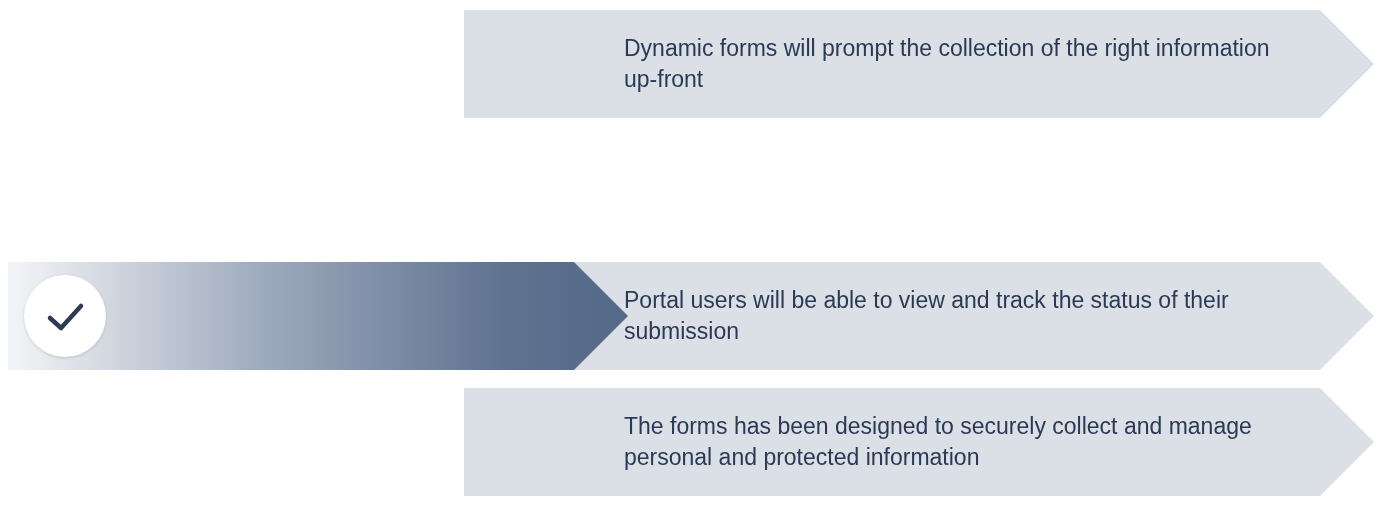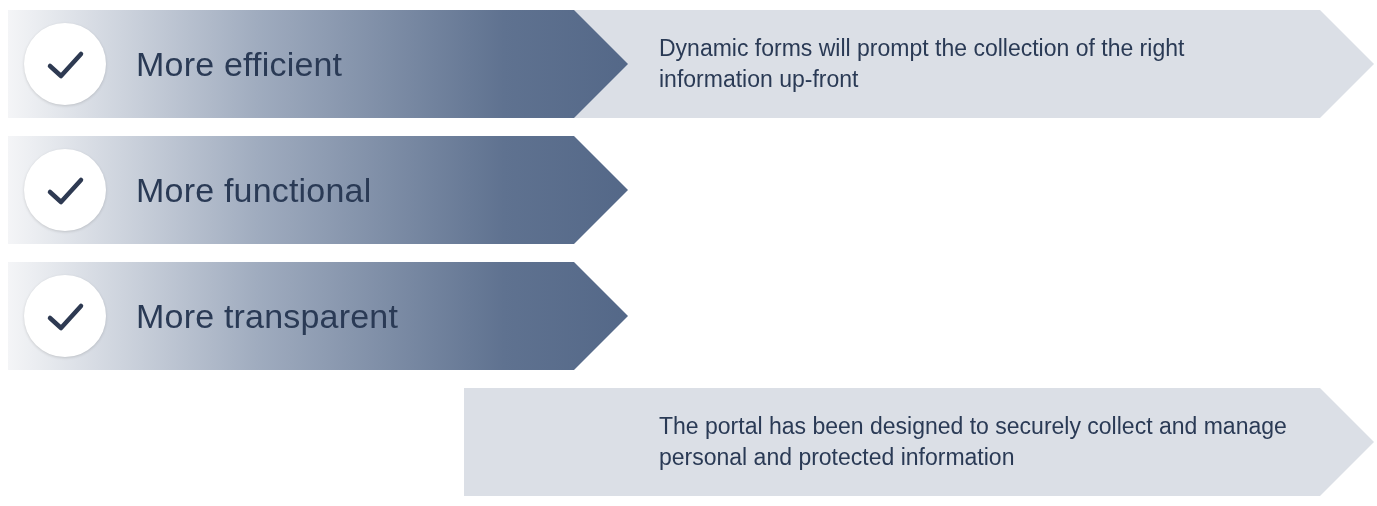--- a/index.html
+++ b/index.html
@@ -36,21 +36,20 @@
   }
   .right-bar .desc{
     position:absolute;
     left:160px;
     right:80px;
     top:50%;
     transform:translateY(-50%);
     color:var(--ink);
     font-size:23px;
     line-height:1.35;
-    margin-left:35px;
   }
   
   .left-bar{
     position:absolute;
     left:4px;
     top:0;
     height:var(--row-h);
     width:var(--left-w);
     background:linear-gradient(90deg,#f4f5f7 0%,#a0acbf 40%,#5f7290 80%,#546888 100%);
     clip-path:polygon(0 0, calc(100% - 54px) 0, 100% 50%, calc(100% - 54px) 100%, 0 100%);
@@ -81,51 +80,37 @@
 </style>
 </head>
 <body>
 
 <div class="stack">
 
   <div class="row">
     <div class="right-bar">
       <div class="desc">Dynamic forms will prompt the collection of the right information up-front</div>
     </div>
-    <div class="left-bar">
-      <div class="title">More efficient</div>
-      <div class="badge">
-        <svg viewBox="0 0 100 100">
-            <polyline points="20,54 42,74 82,30"></polyline>
-          </svg>
-      </div>
-    </div>
   </div>
 
   <div class="row">
-    <div class="left-bar">
-      <div class="title">More functional</div>
-      <div class="badge">
-        <svg viewBox="0 0 100 100">
-            <polyline points="20,54 42,74 82,30"></polyline>
-          </svg>
-      </div>
-    </div>
   </div>
 
   <div class="row">
+    <div class="right-bar">
+      <div class="desc">Portal users will be able to view and track the status of their submission</div>
+    </div>
     <div class="left-bar">
-      <div class="title">More transparent</div>
       <div class="badge">
         <svg viewBox="0 0 100 100">
             <polyline points="20,54 42,74 82,30"></polyline>
           </svg>
       </div>
     </div>
   </div>
 
   <div class="row">
     <div class="right-bar">
-      <div class="desc">The portal has been designed to securely collect and manage personal and protected information</div>
+      <div class="desc">The forms has been designed to securely collect and manage personal and protected information</div>
     </div>
   </div>
 
 </div>
 
 </body></html>

